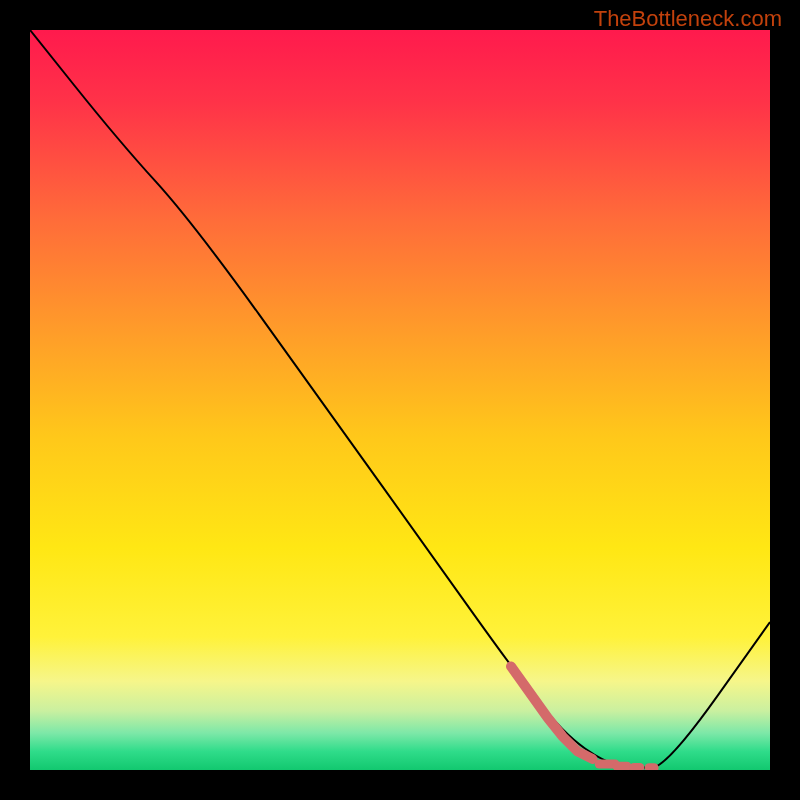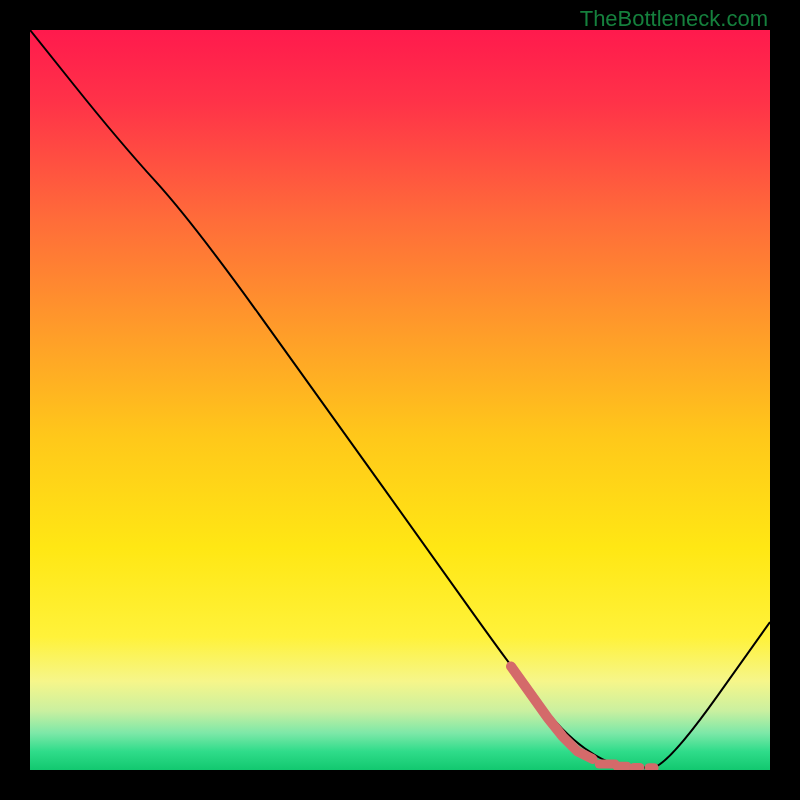--- a/index.html
+++ b/index.html
@@ -7,22 +7,22 @@
     padding: 0;
     background: #000;
     width: 800px;
     height: 800px;
     position: relative;
     font-family: Arial, sans-serif;
   }
   .watermark {
     position: absolute;
     top: 6px;
-    right: 32px;
-    color: #15803d;
+    right: 18px;
+    color: #c2410c;
     font-size: 22px;
     font-weight: 400;
     z-index: 10;
   }
   .plot-area {
     position: absolute;
     left: 30px;
     top: 30px;
     width: 740px;
     height: 740px;

